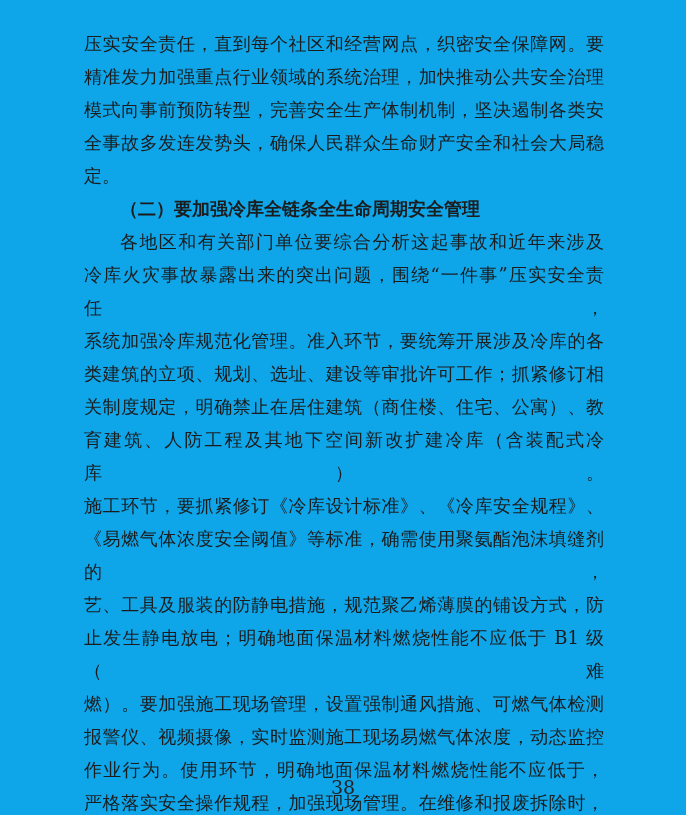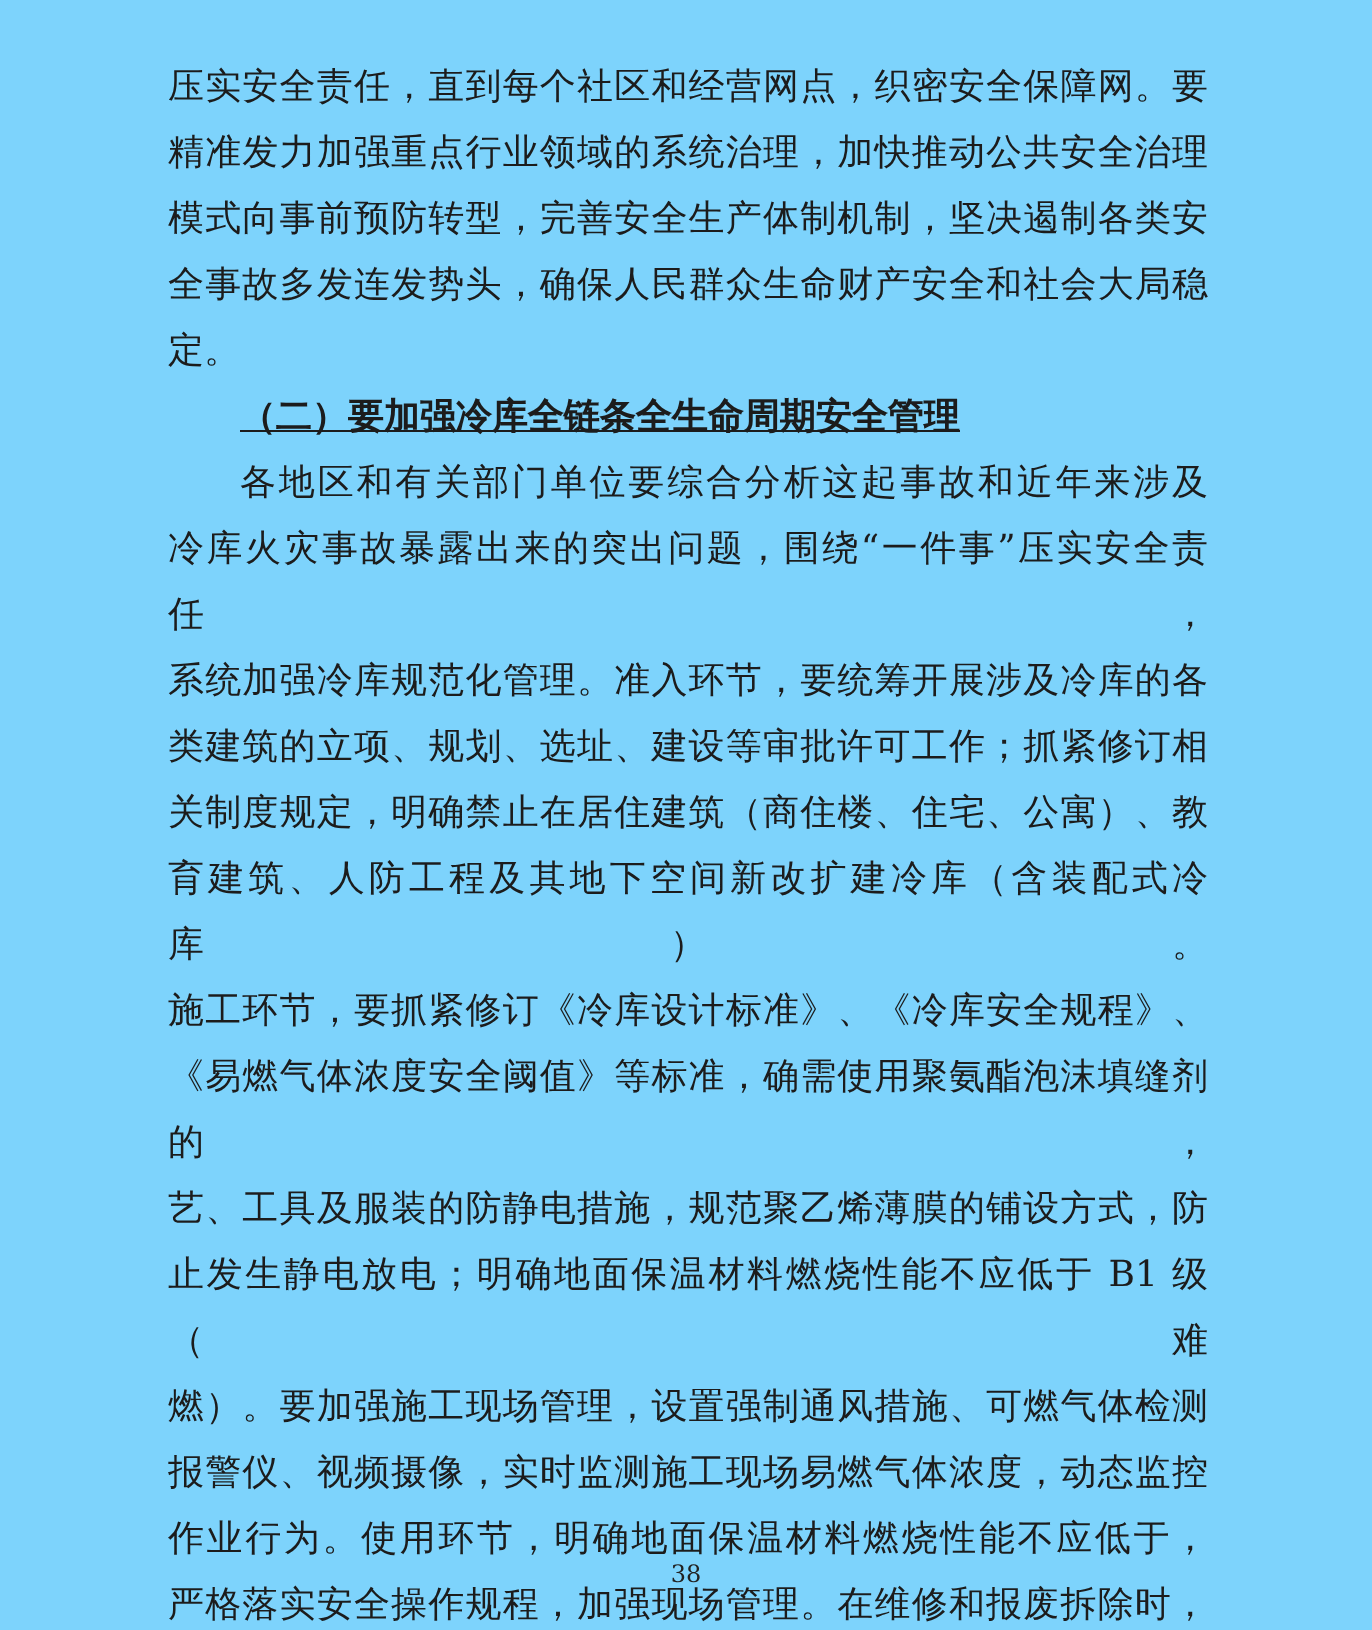--- a/index.html
+++ b/index.html
@@ -4,21 +4,21 @@
 <style>
   html, body {
     margin: 0;
     padding: 0;
     background: #ffffff;
   }
   .page {
     position: relative;
     width: 686px;
     height: 815px;
-    background: #7dd3fc;
+    background: #0ea5e9;
     font-family: "DejaVu Serif", "Liberation Serif", serif;
     color: #1c1c1c;
     overflow: hidden;
   }
   .text-block {
     position: absolute;
     left: 84px;
     top: 27px;
     width: 520px;
     font-size: 18px;
@@ -31,31 +31,30 @@
   .line.no-fill {
     text-align-last: left;
   }
   .indent {
     text-indent: 2em;
   }
   .heading {
     font-weight: bold;
     text-align: center;
     text-align-last: left;
-    text-decoration: underline;
   }
   .page-number {
     position: absolute;
     left: 0;
     right: 0;
     top: 776px;
     height: 22px;
     line-height: 22px;
     text-align: center;
-    font-size: 12px;
+    font-size: 19px;
     color: #222222;
   }
 </style>
 </head>
 <body>
 
 <div class="page">
   <div class="text-block">
 
     <div class="line">压实安全责任，直到每个社区和经营网点，织密安全保障网。要</div>

